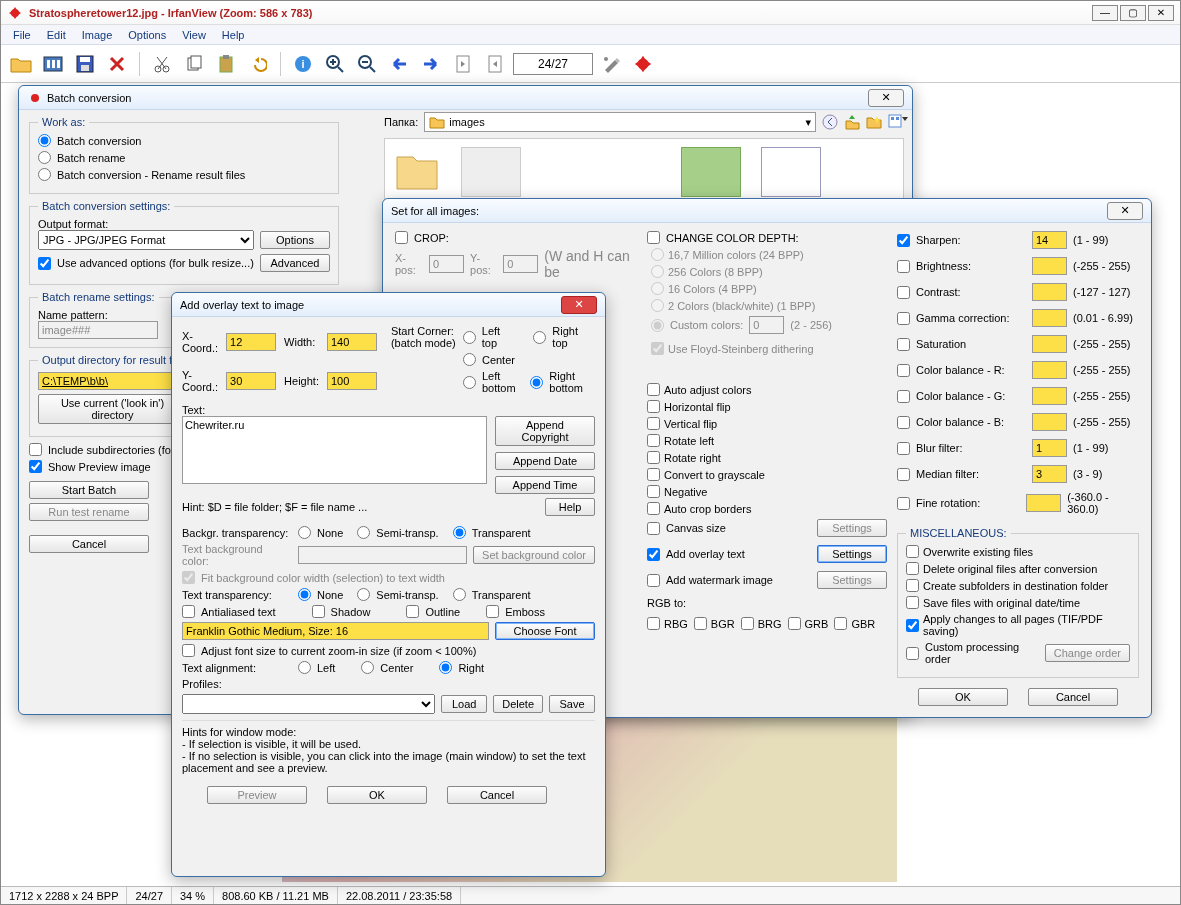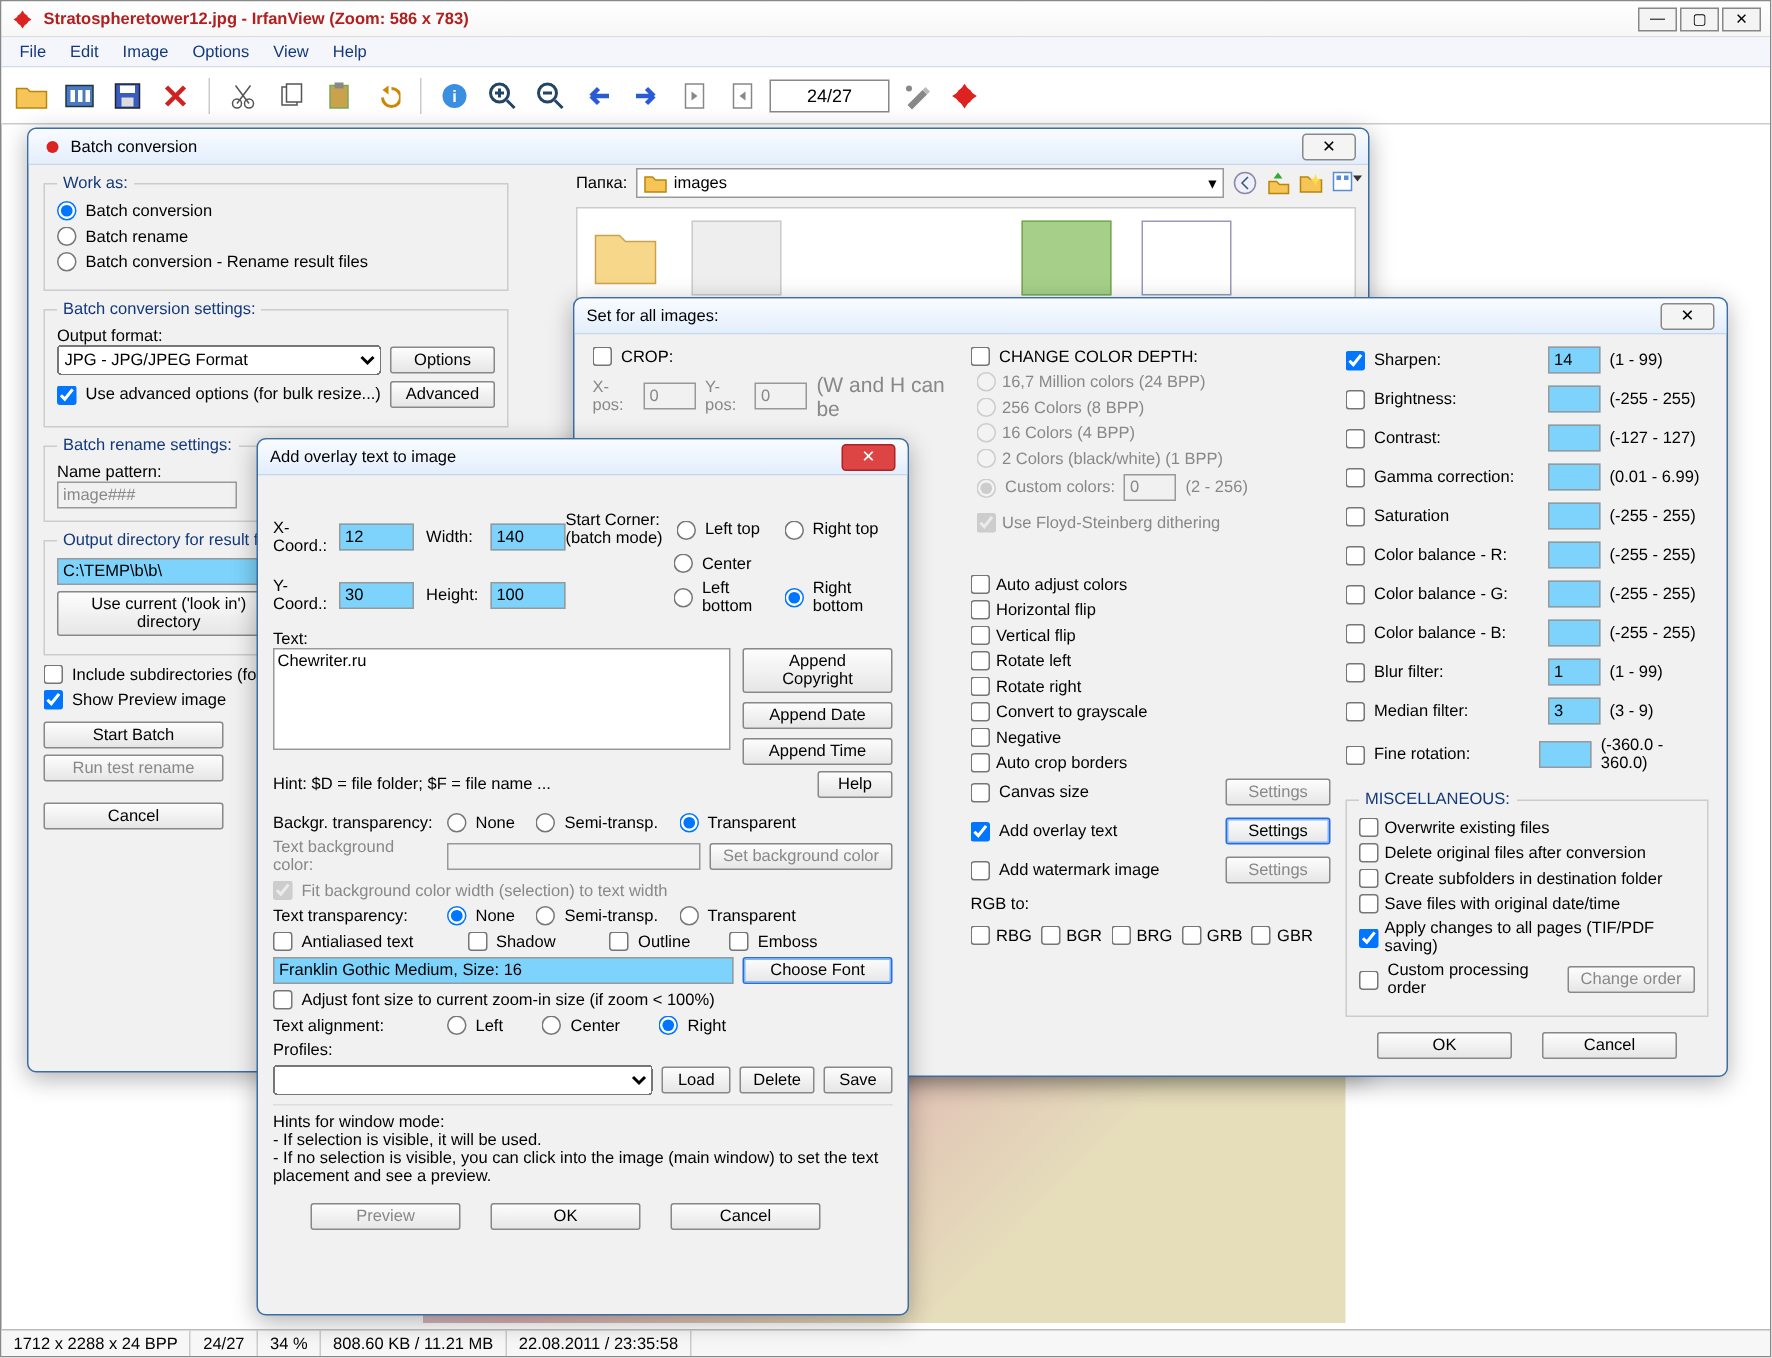--- a/index.html
+++ b/index.html
@@ -30,21 +30,21 @@
 
 .dialog { position: absolute; background: #f1f1f1; border: 1px solid #3a6ea5; border-radius: 6px; box-shadow: 0 4px 16px rgba(0,0,0,0.3); }
 .dlg-title { height: 24px; display: flex; align-items: center; padding: 0 8px; background: linear-gradient(#f9fcff,#e3eefc); border-radius: 6px 6px 0 0; border-bottom: 1px solid #c7d6ec; }
 .dlg-title .t { flex: 1; color: #000; }
 .dlg-close { width: 36px; height: 18px; border: 1px solid #888; border-radius: 3px; background: #f4f4f4; display: flex; align-items: center; justify-content: center; font-size: 11px; }
 .dlg-body { padding: 8px 10px; }
 
 fieldset { border: 1px solid #ccc; padding: 6px 8px 8px; margin-bottom: 6px; }
 legend { padding: 0 4px; color: #13397a; }
 label { display: inline-flex; align-items: center; gap: 4px; }
-input[type=text] { border: 1px solid #999; background: #7dd3fc; padding: 1px 3px; font-size: 11px; height: 18px; }
+input[type=text] { border: 1px solid #999; background: #fde047; padding: 1px 3px; font-size: 11px; height: 18px; }
 input[type=text].ro { background: #f1f1f1; color: #888; }
 .btn { border: 1px solid #888; background: linear-gradient(#fdfdfd,#e6e6e6); padding: 2px 8px; border-radius: 2px; min-width: 70px; text-align: center; display: inline-block; font-size: 11px; }
 .btn.hl { border: 1px solid #2a6fd6; box-shadow: 0 0 0 1px #7fb5ff inset; }
 .chk, .rad { width: 13px; height: 13px; }
 .row { display: flex; align-items: center; gap: 6px; margin-bottom: 4px; }
 .col { display: flex; flex-direction: column; gap: 4px; }
 .dis { color: #888; }
 
 
 .batch-dlg { left: 18px; top: 85px; width: 895px; height: 630px; }
@@ -257,21 +257,21 @@
         <span class="btn">Advanced</span>
       </div>
     </fieldset>
     <fieldset>
       <legend>Batch rename settings:</legend>
       <div>Name pattern:</div>
       <input type="text" class="ro" disabled="" style="width: 120px;" value="image###">
     </fieldset>
     <fieldset>
       <legend>Output directory for result files:</legend>
-      <input type="text" style="width: 144px;" value="C:\TEMP\b\b\">
+      <input type="text" style="width: 144px; text-decoration: underline;" value="C:\TEMP\b\b\">
       <div class="row" style="margin-top:4px;">
           <span class="btn" style="width:149px;">Use current ('look in') directory</span>
         </div>
     </fieldset>
     <div class="row">
         <input type="checkbox" class="chk" style="">
         <span>Include subdirectories (for 'Add all'; not saved on exit)</span>
       </div>
     <div class="row">
         <input type="checkbox" class="chk" checked="" style="">
@@ -568,21 +568,21 @@
     </div>
   </div>
 </div>
 
 <div class="dialog overlay-dlg">
   <div class="dlg-title">
     <span class="t">Add overlay text to image</span>
     <div class="dlg-close" style="background:#d44;color:#fff;border-color:#a22;">✕</div>
   </div>
   <div class="dlg-body">
-    <div style="display:flex;gap:0;margin-top:16px;">
+    <div style="display:flex;gap:14px;">
       <div class="grid4">
         <span>X-Coord.:</span>
           <input type="text" value="12" style="">
         <span>Width:</span>
           <input type="text" value="140" style="">
         <span>Y-Coord.:</span>
           <input type="text" value="30" style="">
         <span>Height:</span>
           <input type="text" value="100" style="">
       </div>

